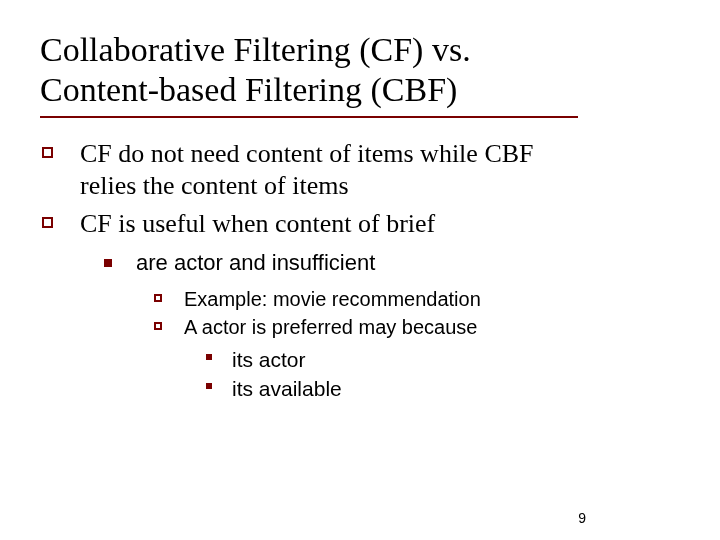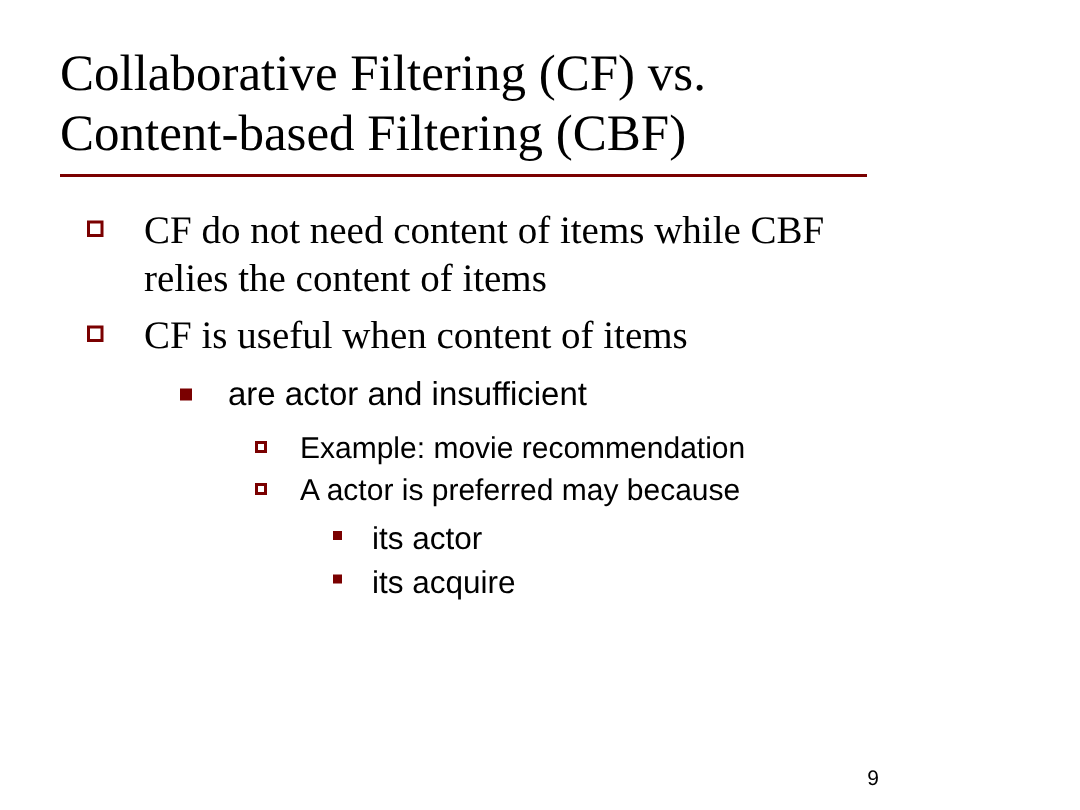--- a/index.html
+++ b/index.html
@@ -25,21 +25,21 @@
     margin: 0 0 6px 0;
     font-weight: normal;
   }
   .title-rule {
     border: none;
     border-top: 2px solid #7a0000;
     margin: 0 0 20px 0;
   }
   ul.level1, ul.level2, ul.level3, ul.level4, ul.level5 {
     list-style: none;
-    margin: 16px;
+    margin: 0;
     padding: 0;
   }
   
   ul.level1 > li {
     position: relative;
     padding-left: 40px;
     font-size: 26px;
     line-height: 1.22;
     margin-bottom: 6px;
     font-family: "Times New Roman", Times, serif;
@@ -134,31 +134,31 @@
 <body>
 
 <div class="slide">
 
   <h1 class="title">Collaborative Filtering (CF) vs. Content-based Filtering (CBF)</h1>
   <hr class="title-rule">
 
   <ul class="level1">
     <li>CF do not need content of items while CBF relies the content of items</li>
     <li>
-      <span>CF is useful when content of items</span>
+      <span>CF is useful when content of brief</span>
       <ul class="level2">
         <li>
           <span>are actor and insufficient</span>
           <ul class="level3">
             <li>Example: movie recommendation</li>
             <li>
               <span>A actor is preferred may because</span>
               <ul class="level4">
                 <li>its actor</li>
-                <li>its acquire</li>
+                <li>its available</li>
               </ul>
             </li>
           </ul>
         </li>
       </ul>
     </li>
   </ul>
 
   <div class="page-number">9</div>
 </div>

